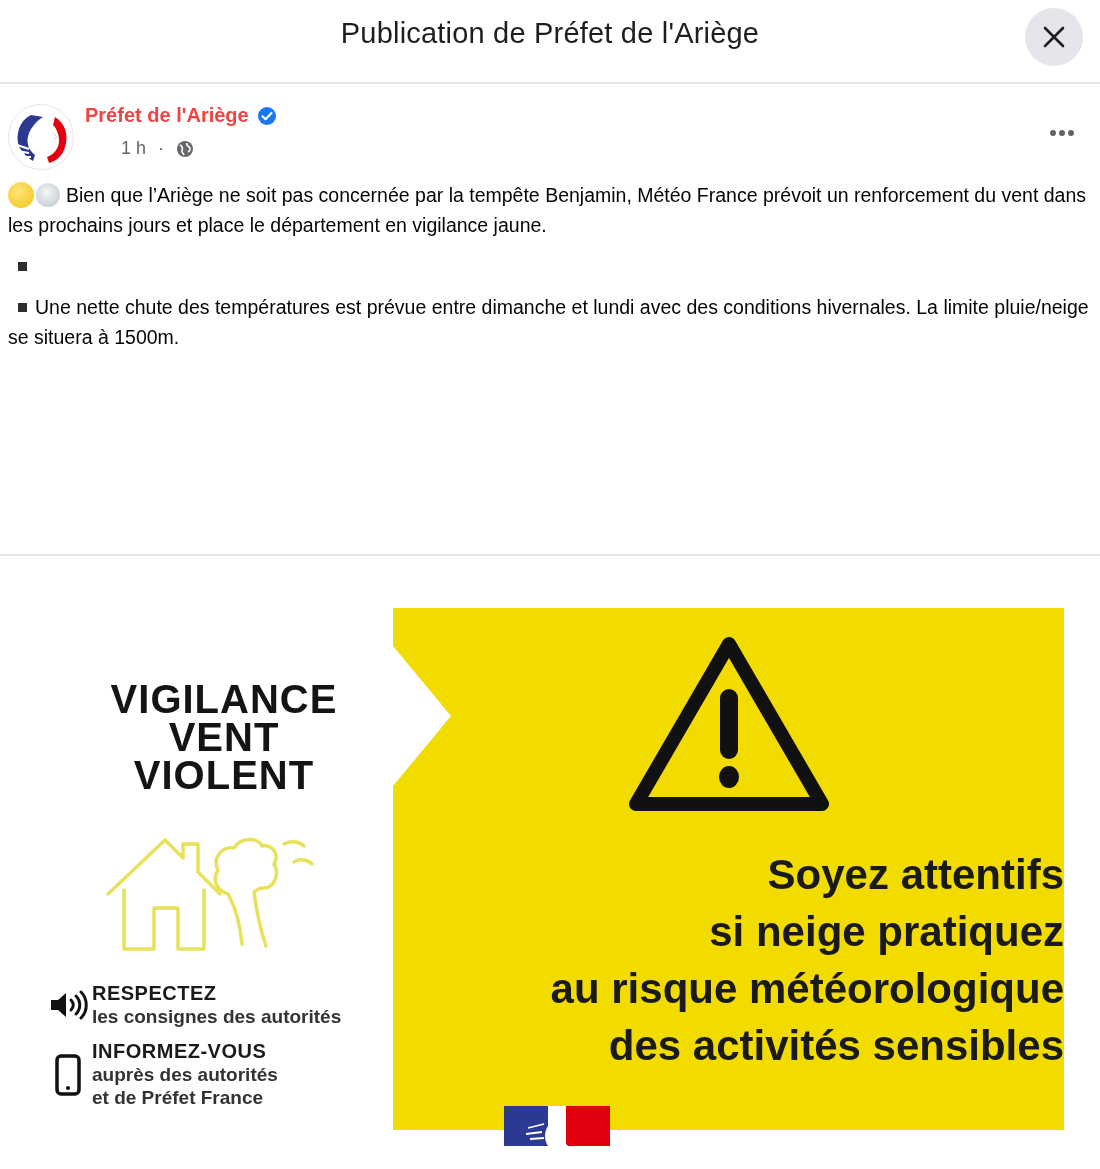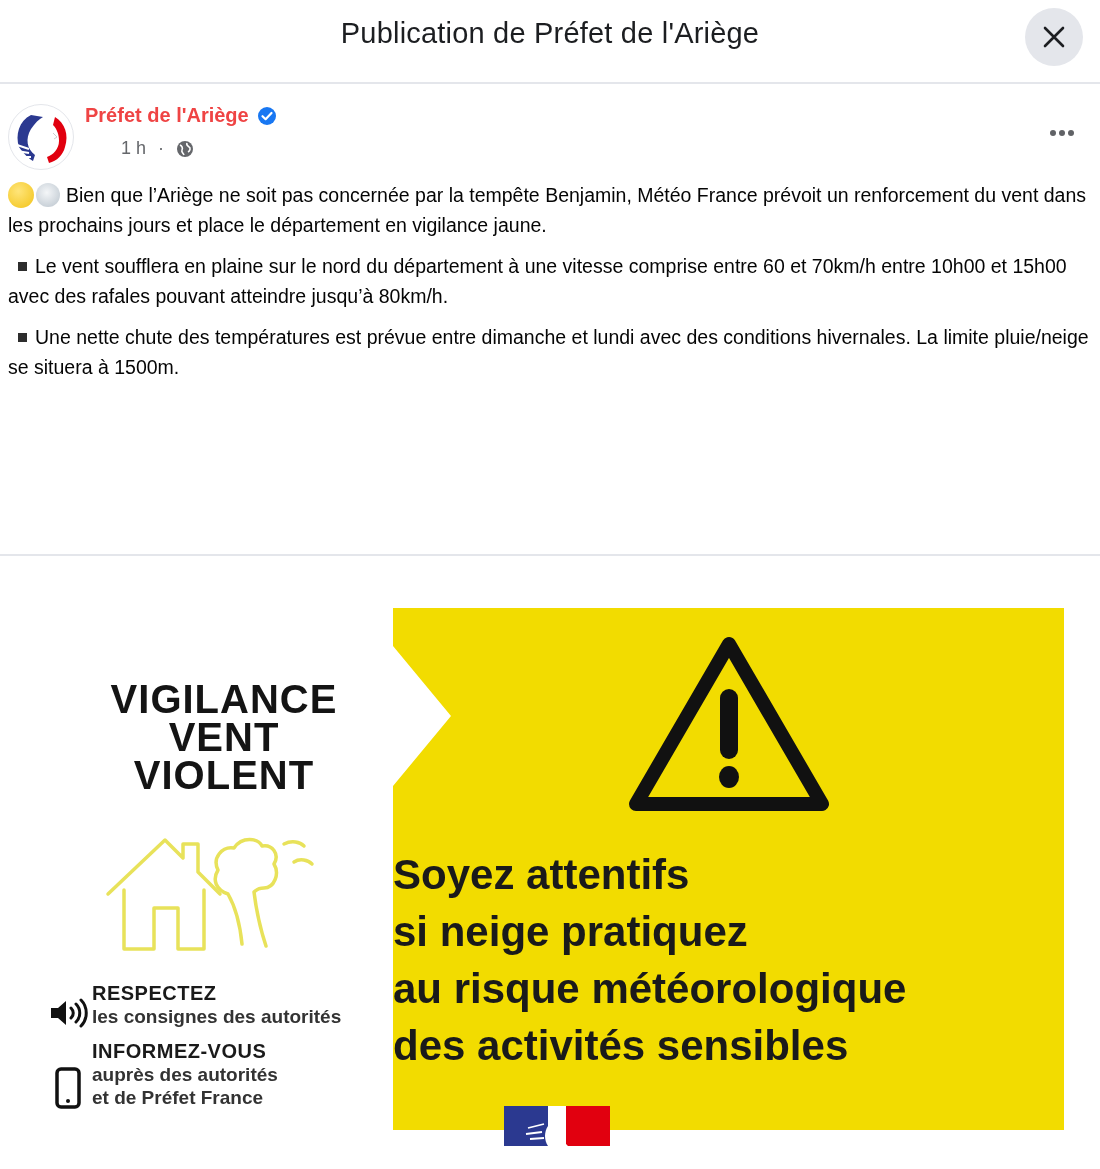--- a/index.html
+++ b/index.html
@@ -27,28 +27,28 @@
   .links { font-size: 19.5px; }
   .links a { color: #216fdb; text-decoration: none; font-weight: 500; }
   .links .sep { color: #216fdb; }
 
   .divider { position: absolute; left: 0; top: 554px; width: 1100px; height: 2px; background: #e4e6eb; }
 
   .poster { position: absolute; left: 8px; top: 556px; width: 1100px; height: 795px; background: #ffffff; overflow: hidden; }
   .poster-title { position: absolute; left: 60px; top: 124px; width: 312px; text-align: center; font-size: 40px; line-height: 38px; font-weight: bold; color: #141414; letter-spacing: 1px; }
   .illustration { position: absolute; left: 92px; top: 268px; }
   .advice { position: absolute; left: 40px; top: 426px; }
-  .advice-item { display: flex; align-items: flex-end; margin-bottom: 12px; }
+  .advice-item { display: flex; align-items: center; margin-bottom: 12px; }
   .advice-icon { width: 44px; flex: none; }
   .advice-text { font-size: 19px; line-height: 23px; color: #222; font-weight: bold; }
   .advice-text .head { font-size: 20px; letter-spacing: 0.5px; color: #1a1a1a; }
   .advice-text .sub { font-weight: bold; color: #333; }
 
   .yellow-panel { position: absolute; left: 385px; top: 52px; width: 671px; height: 522px; }
-  .yellow-text { position: absolute; left: 385px; top: 290px; width: 671px; text-align: left; font-size: 42px; line-height: 57px; font-weight: bold; color: #1a1a1a; }
+  .yellow-text { position: absolute; left: 385px; top: 290px; width: 671px; text-align: right; font-size: 42px; line-height: 57px; font-weight: bold; color: #1a1a1a; }
   .warning { position: absolute; left: 618px; top: 78px; }
   .marianne { position: absolute; left: 496px; top: 550px; width: 106px; height: 40px; }
 </style>
 </head>
 <body>
 
 <div class="header">
   <div class="header-title">Publication de Préfet de l'Ariège</div>
   <div class="close-btn">
     <svg width="24" height="24" viewBox="0 0 24 24">
@@ -86,21 +86,21 @@
     <span></span>
     <span></span>
   </div>
 </div>
 
 <div class="post-body">
   <p>
     <span class="emoji-sun"></span><span class="emoji-wind"></span><span>Bien que l’Ariège ne soit pas concernée par la tempête Benjamin, Météo France prévoit un renforcement du vent dans les prochains jours et place le département en vigilance jaune.</span>
   </p>
   <p>
-    <span class="bullet"></span><span>Le vent soufflera en plaine sur le nord du département à une vitesse comprise entre 60 et 70km/h entre 10h00 et 15h00 avec des rafales pouvant atteindre jusqu’à 80km/h.</span>
+    <span class="bullet"></span>
   </p>
   <p>
     <span class="bullet"></span><span>Une nette chute des températures est prévue entre dimanche et lundi avec des conditions hivernales. La limite pluie/neige se situera à 1500m.</span>
   </p>
 </div>
 
 <div class="divider"></div>
 
 <div class="poster">
   <div class="poster-title">

